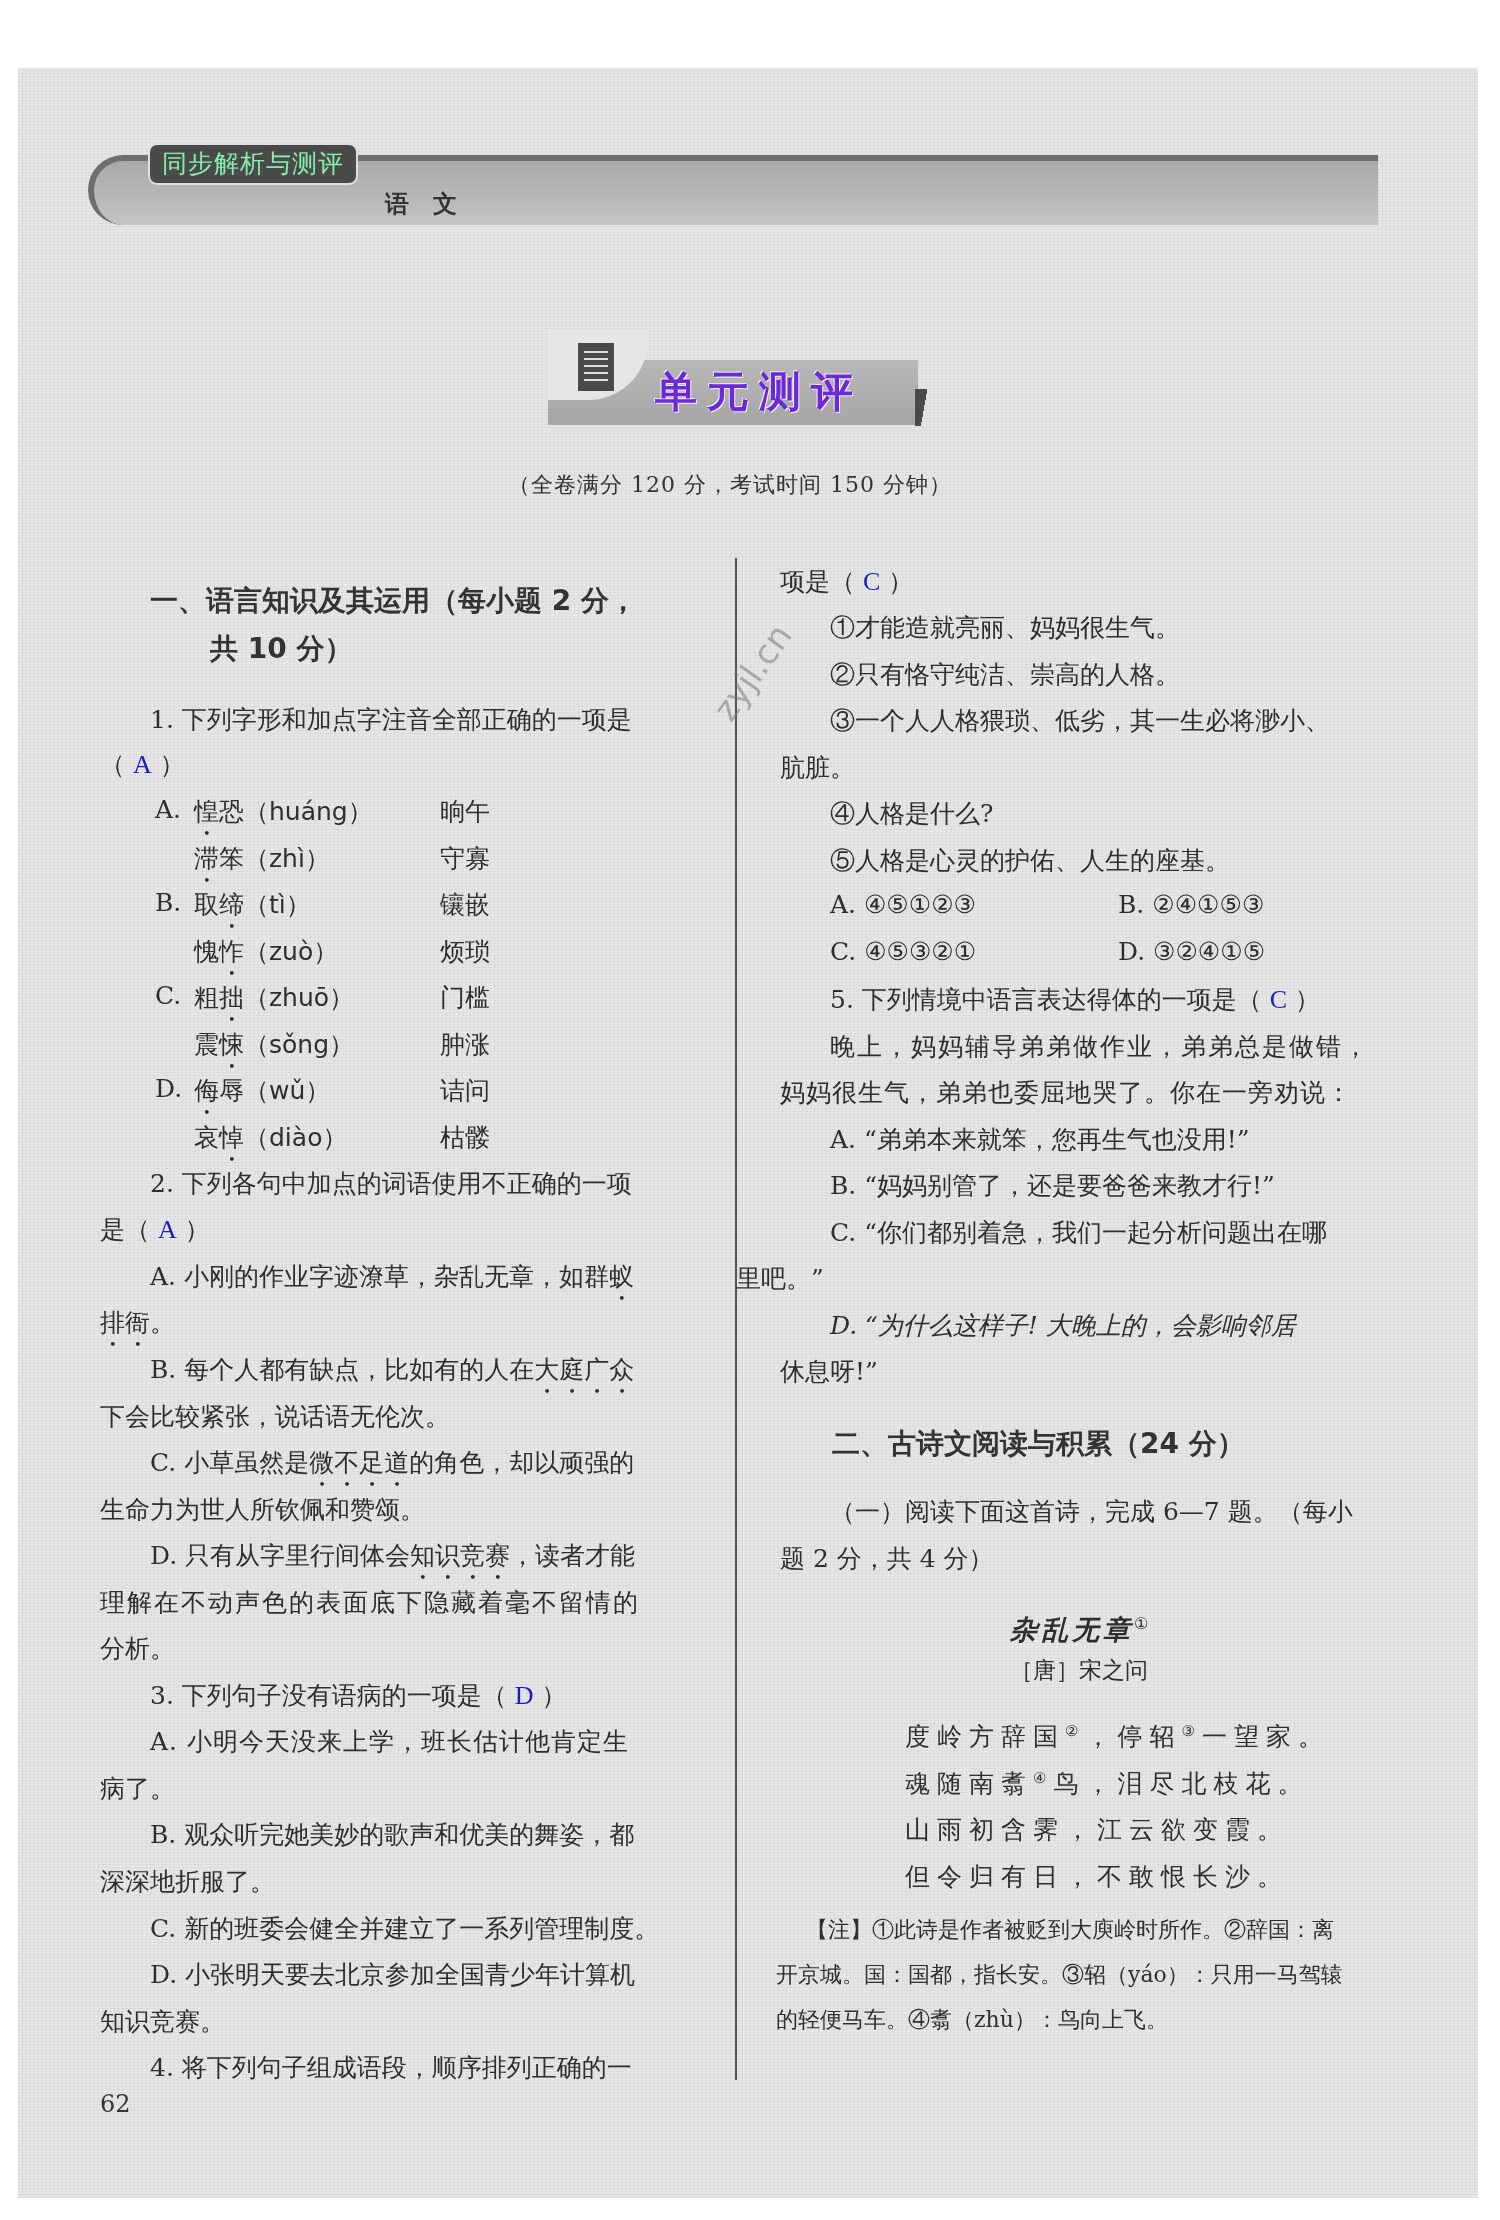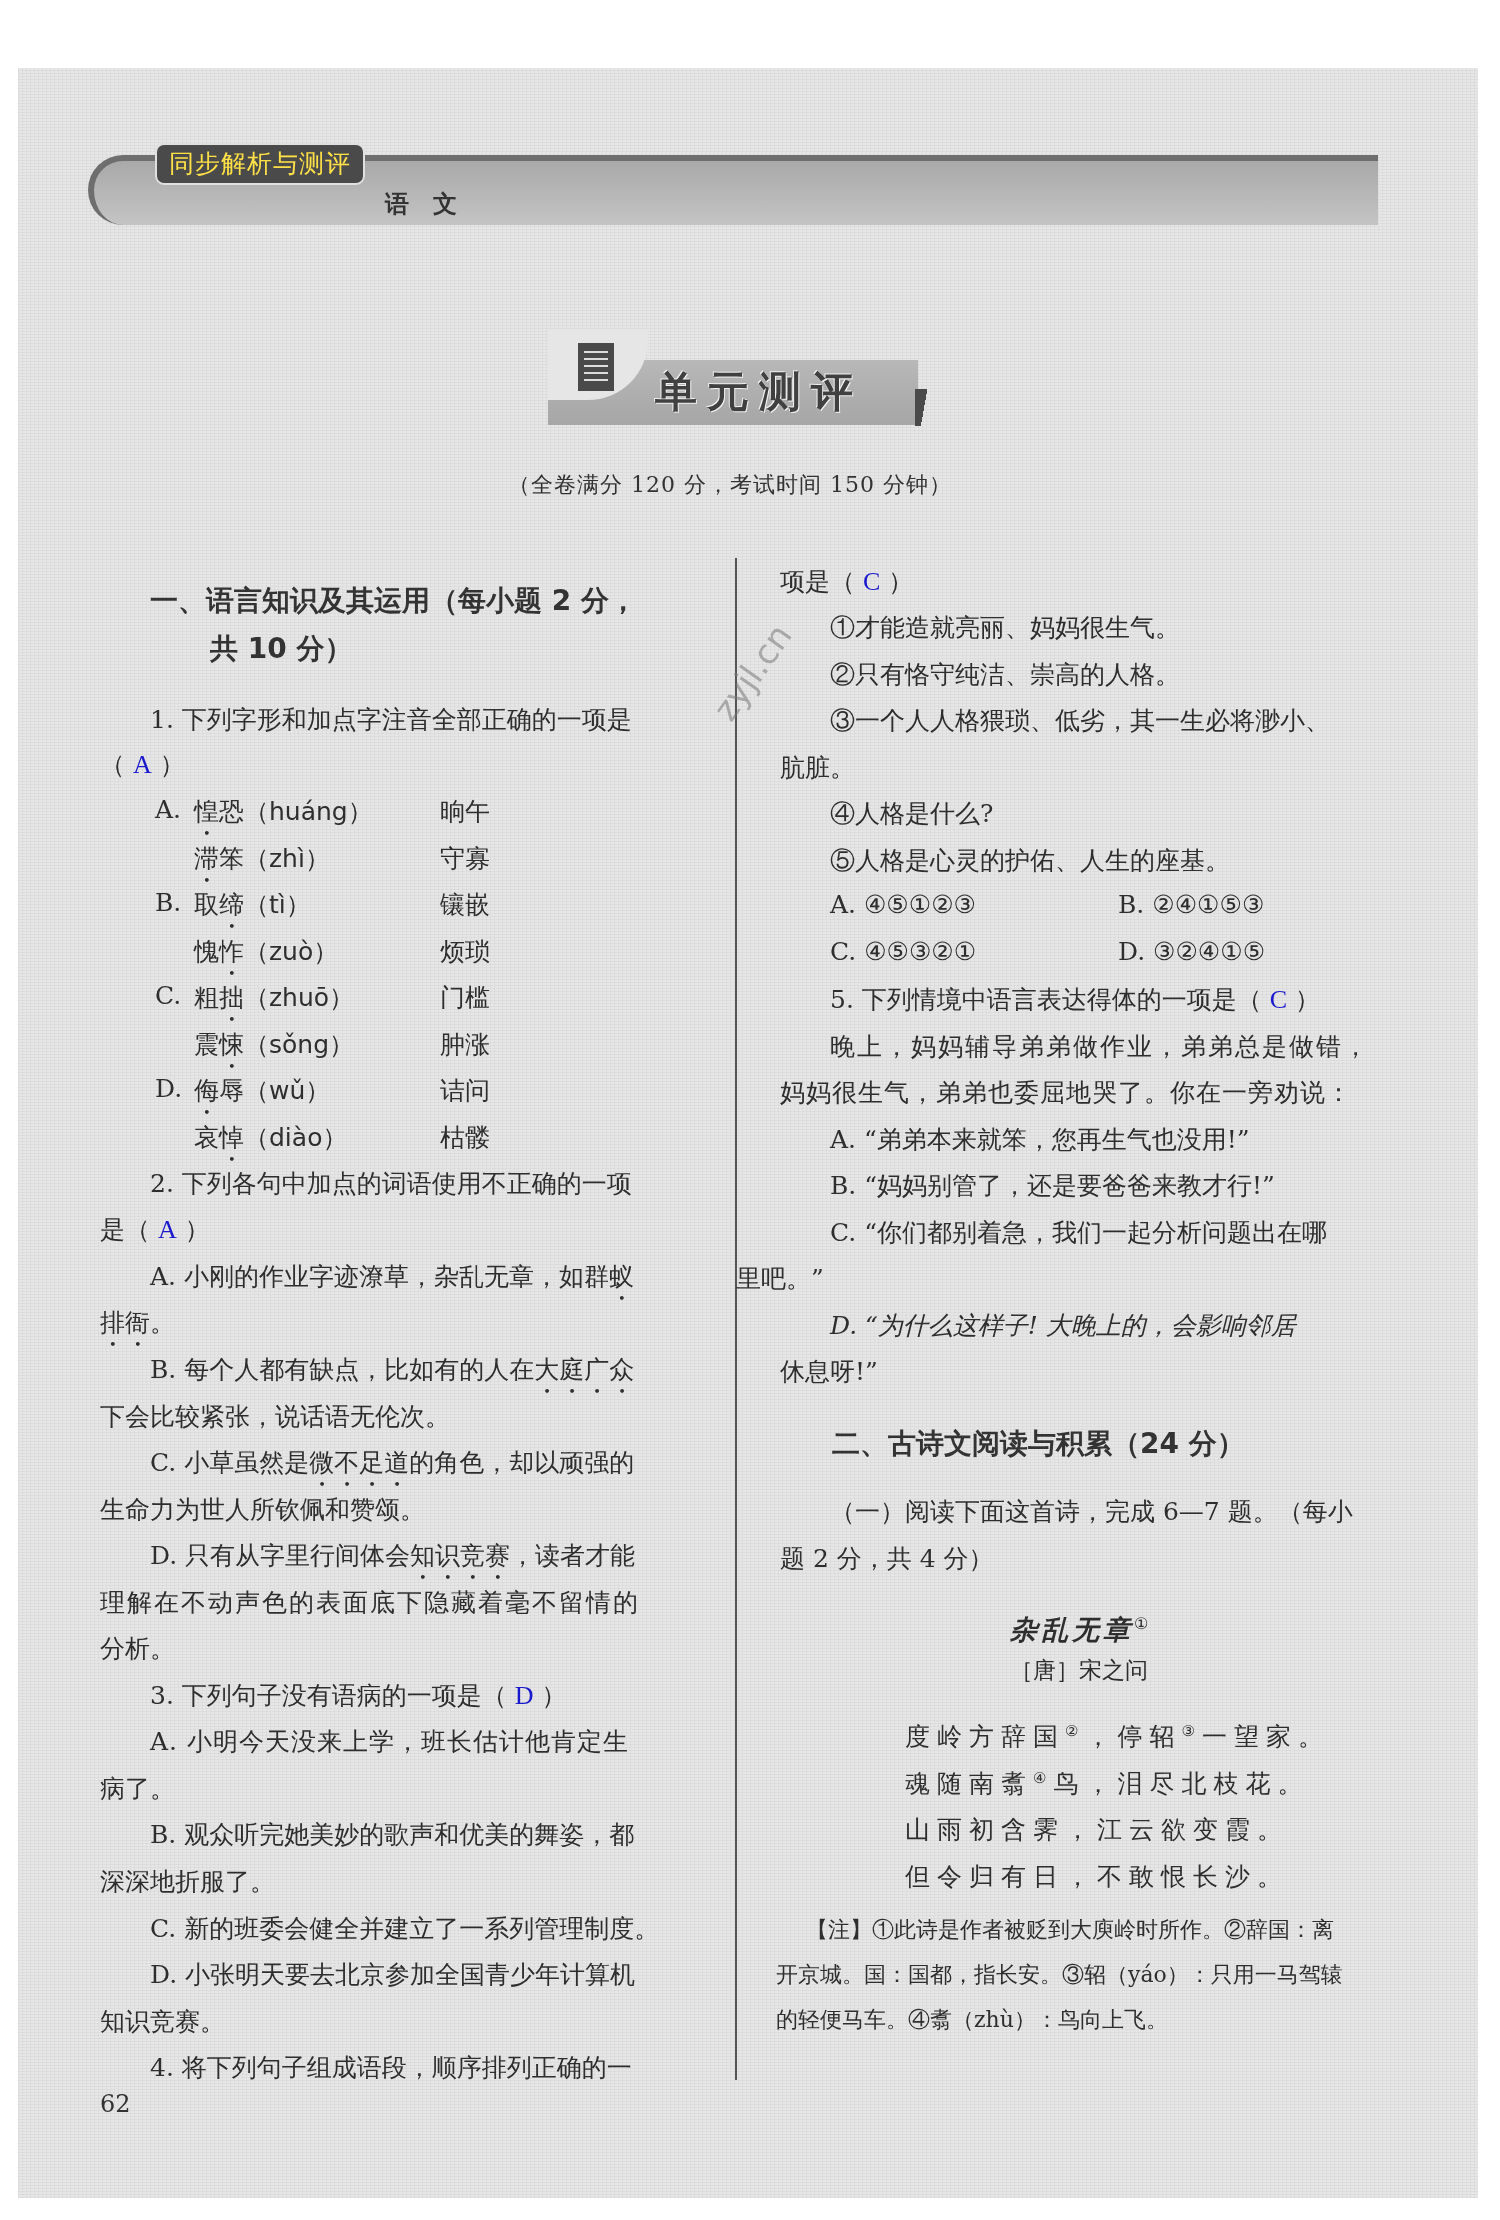--- a/index.html
+++ b/index.html
@@ -19,22 +19,22 @@
   
   .header-band {
     position: absolute; left: 88px; top: 155px; width: 1290px; height: 70px;
     background: linear-gradient(180deg, #a9a9a9 0%, #b9b9b9 60%, #c4c4c4 100%);
     border-top: 6px solid #6e6e6e;
     border-radius: 40px 0 0 40px;
     border-left: 6px solid #6e6e6e;
     box-sizing: border-box;
   }
   .series-tag {
-    position: absolute; left: 155px; top: 143px; height: 38px; padding: 0 12px;
-    background: #4a4a4a; color: #fde047; border-radius: 9px;
+    position: absolute; left: 148px; top: 143px; height: 38px; padding: 0 12px;
+    background: #4a4a4a; color: #86efac; border-radius: 9px;
     font-family: "DejaVu Sans", "Liberation Sans", sans-serif;
     font-size: 25px; line-height: 38px; letter-spacing: 1px;
     border: 2px solid #e0e0e0;
   }
   .subject-label {
     position: absolute; left: 385px; top: 188px;
     font-family: "DejaVu Sans", sans-serif; font-weight: bold;
     font-size: 24px; letter-spacing: 24px; color: #333;
   }
   
@@ -53,21 +53,21 @@
   .doc-icon {
     position: absolute; left: 578px; top: 343px; width: 36px; height: 48px;
     background: #4a4a4a;
   }
   .doc-icon i {
     position: absolute; left: 6px; width: 24px; height: 2px; background: #ddd;
   }
   .unit-title {
     position: absolute; left: 655px; top: 364px;
     font-family: "DejaVu Serif", serif; font-weight: bold;
-    font-size: 42px; letter-spacing: 10px; color: #404040;
+    font-size: 42px; letter-spacing: 10px; color: #6d28d9;
     text-shadow: 1px 1px 0 #f0f0f0, -1px -1px 0 #f0f0f0;
   }
   .exam-info {
     position: absolute; left: 508px; top: 470px; font-size: 22px; color: #333;
     letter-spacing: 1px;
   }
   .col-divider {
     position: absolute; left: 735px; top: 558px; width: 2px; height: 1522px; background: #555;
   }
   .txt { position: absolute; font-size: 25px; white-space: nowrap; color: #2e2e2e; }

